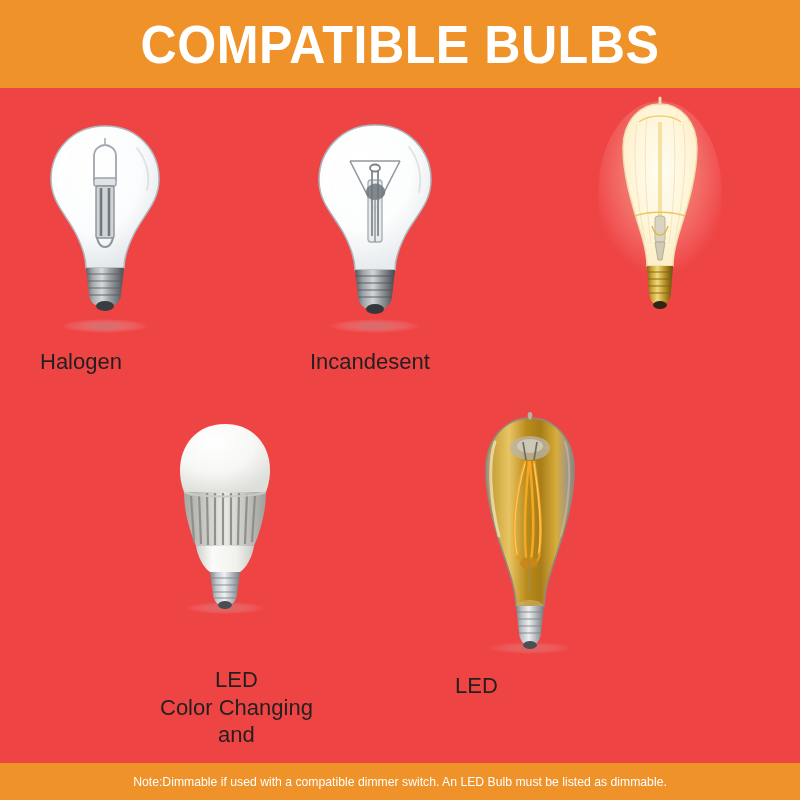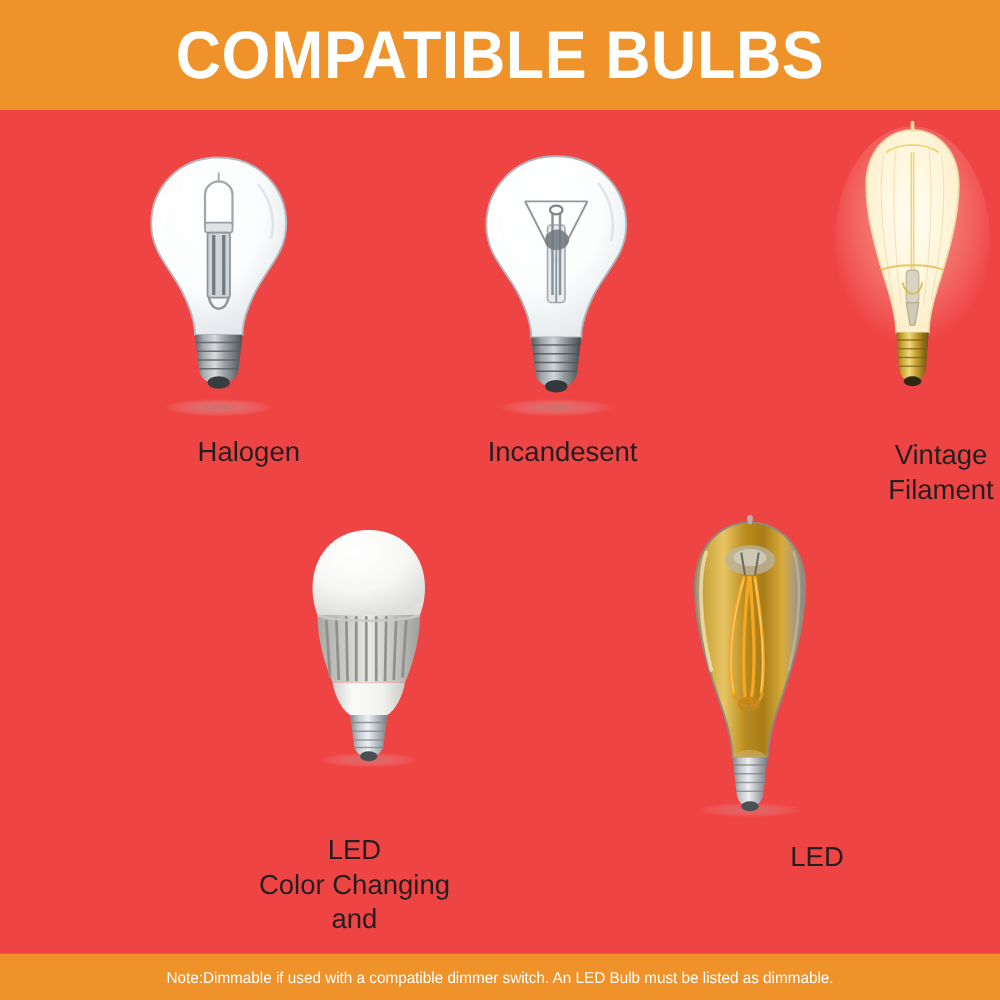--- a/index.html
+++ b/index.html
@@ -74,21 +74,21 @@
   .note-label {
     font-weight: normal;
     margin-right: 0;
   }
 
   
   .cell {
     position: absolute;
     display: flex;
     flex-direction: column;
-    align-items: flex-end;
+    align-items: flex-start;
   }
   .bulb-art {
     position: relative;
   }
   .caption {
     text-align: center;
     color: #231f20;
     font-size: 22px;
     line-height: 1.26;
     font-family: "Liberation Sans", sans-serif;
@@ -280,24 +280,20 @@
 
         <path d="M52 168 L 78 168 L 76 194 C 76 202 71 208 65 208 C 59 208 54 202 54 194 Z" fill="url(#vbase)"></path>
         <g stroke="#7d6112" stroke-width="1.1" opacity="0.8">
           <path d="M52.5 174 L 77.5 174"></path>
           <path d="M53 181 L 77 181"></path>
           <path d="M53.5 188 L 76.5 188"></path>
           <path d="M54 195 L 76 195"></path>
         </g>
         <ellipse cx="65" cy="207" rx="7" ry="4" fill="#2f2616"></ellipse>
       </svg>
-    </div>
-    <div class="caption" style="margin-top:12px;">
-      <span class="ln">Vintage</span>
-      <span class="ln">Filament</span>
     </div>
   </div>
 
   <div class="cell" style="left:160px; top:418px; width:200px;">
     <div class="bulb-art">
       <svg width="130" height="200" viewBox="0 0 130 200" aria-hidden="true">
         <defs>
           <radialGradient id="ldome" cx="38%" cy="26%" r="78%">
             <stop offset="0%" stop-color="#ffffff"></stop>
             <stop offset="58%" stop-color="#f7f7f5"></stop>

